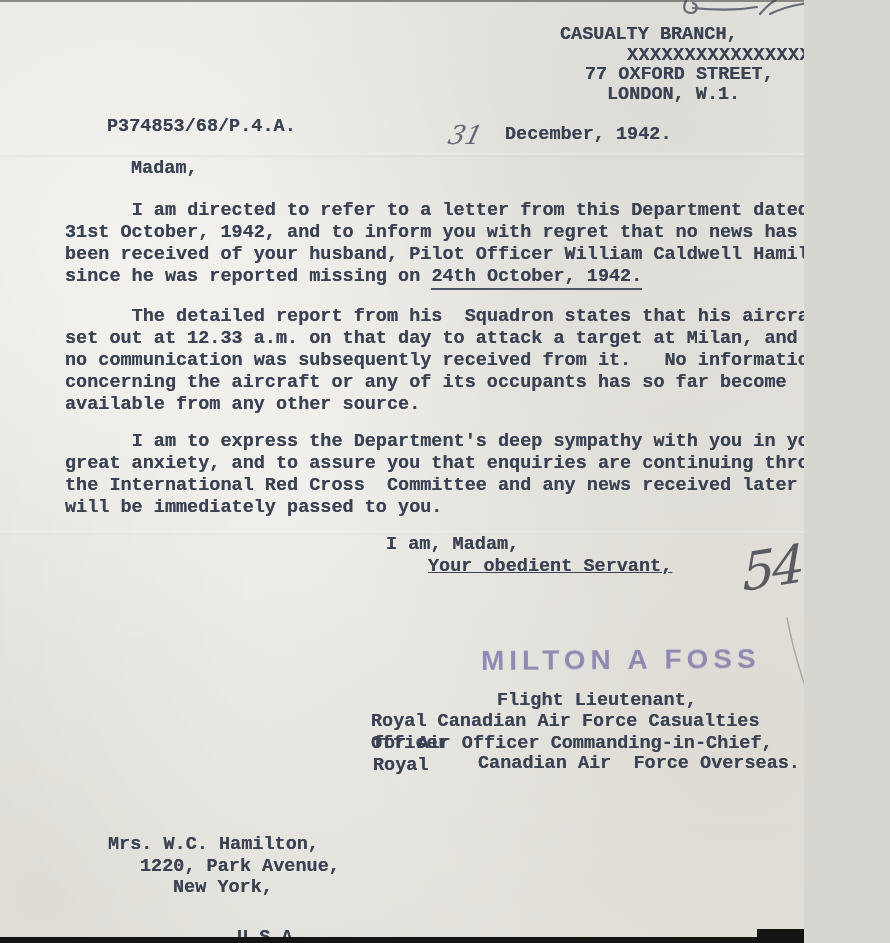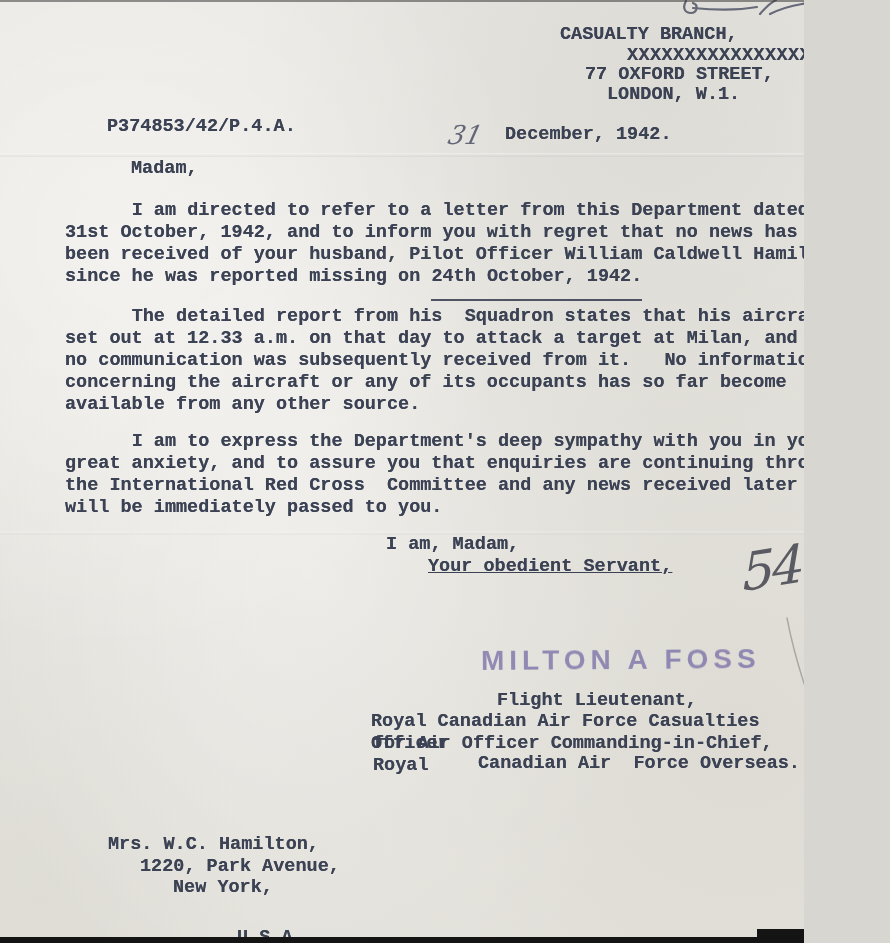--- a/index.html
+++ b/index.html
@@ -21,21 +21,21 @@
     position:absolute;
     font-family:"Liberation Mono", monospace;
     font-weight:700;
     font-size:18.5px;
     line-height:22px;
     color:#3b4254;
     white-space:pre-wrap;
     text-shadow:0 0 0.5px rgba(57,64,84,0.8);
   }
   .para{width:820px;}
-  .underline{border-bottom:2px solid rgba(62,68,86,0.9);padding-bottom:12px;}
+  .underline{border-bottom:2px solid rgba(62,68,86,0.9);padding-bottom:1px;}
   
   .header-l1{left:560px;top:24px;}
   .header-l2{left:627px;top:45px;letter-spacing:0.4px;text-align:right;}
   .header-l3{left:585px;top:64px;}
   .header-l4{left:607px;top:84px;}
   .ref{left:107px;top:116px;}
   .date-typed{left:505px;top:124px;}
   .date-day{
     position:absolute;left:449px;top:120px;
     font-family:"DejaVu Serif", serif;
@@ -91,21 +91,21 @@
 <div class="page">
 
   <div class="crease crease1"></div>
   <div class="crease crease2"></div>
 
   <div class="t header-l1">CASUALTY BRANCH,</div>
   <div class="t header-l2">XXXXXXXXXXXXXXXX</div>
   <div class="t header-l3">77 OXFORD STREET,</div>
   <div class="t header-l4">LONDON, W.1.</div>
 
-  <div class="t ref">P374853/42/P.4.A.</div>
+  <div class="t ref">P374853/68/P.4.A.</div>
   <div class="date-day">31</div>
   <div class="t date-typed">December, 1942.</div>
 
   <div class="t salutation">Madam,</div>
 
   <div class="t para para1"><span>      I am directed to refer to a letter from this Department dated
 31st October, 1942, and to inform you with regret that no news has
 been received of your husband, Pilot Officer William Caldwell Hamilton,
 since he was reported missing on </span><span class="underline">24th October, 1942.</span></div>
   <div class="t para para2">      The detailed report from his  Squadron states that his aircraft

